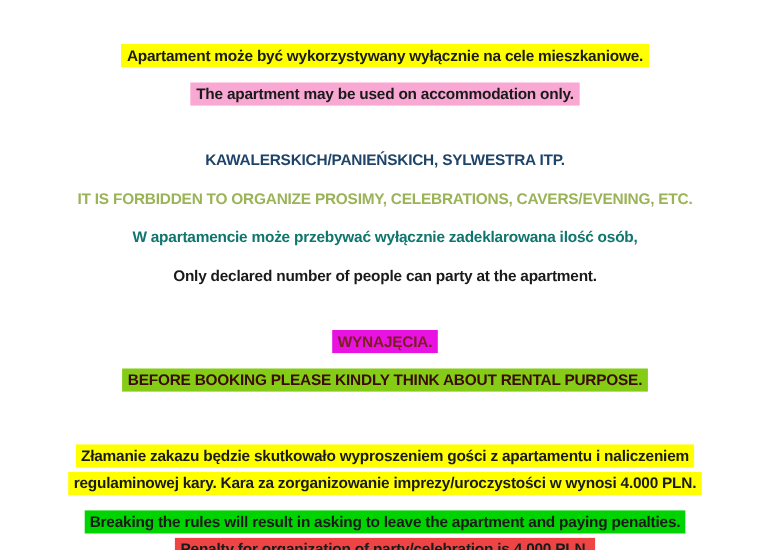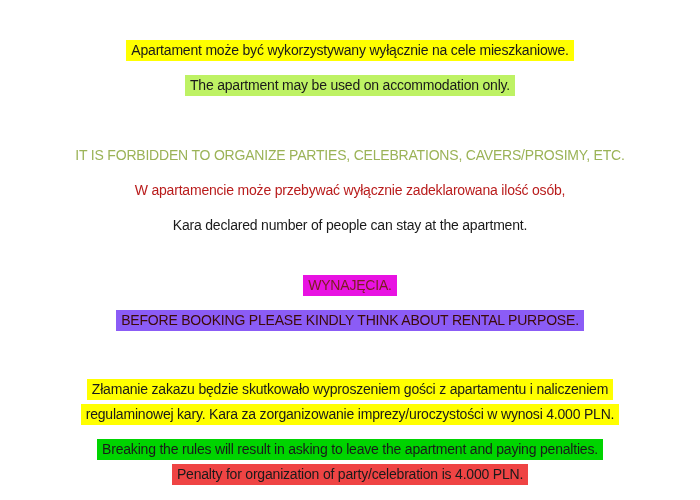--- a/index.html
+++ b/index.html
@@ -14,21 +14,21 @@
   .page {
     width: 700px;
     height: 500px;
     box-sizing: border-box;
     padding-top: 28px;
     overflow: hidden;
   }
   .para {
     margin: 10px 0 0 0;
     text-align: center;
-    font-weight: 400;
+    font-weight: 700;
     font-size: 14px;
     line-height: 25px;
     letter-spacing: -0.2px;
   }
   .line {
     display: inline-block;
     white-space: nowrap;
     padding: 1px 5px;
     line-height: 19px;
   }
@@ -36,46 +36,47 @@
 </head>
 <body>
 
 <div class="page">
 
   <p class="para">
     <span class="line" style="background-color: rgb(255, 255, 0); color: rgb(26, 26, 26);">Apartament może być wykorzystywany wyłącznie na cele mieszkaniowe.</span>
   </p>
 
   <p class="para">
-    <span class="line" style="background-color: #bef264; color: rgb(26, 26, 26);">The apartment may be used on accommodation only.</span>
+    <span class="line" style="background-color: #f9a8d4; color: rgb(26, 26, 26);">The apartment may be used on accommodation only.</span>
   </p>
 
   <p class="para">
     <br>
+    <span class="line" style="color: rgb(31, 68, 105);">KAWALERSKICH/PANIEŃSKICH, SYLWESTRA ITP.</span>
   </p>
 
   <p class="para">
-    <span class="line" style="color: rgb(155, 179, 87);">IT IS FORBIDDEN TO ORGANIZE PARTIES, CELEBRATIONS, CAVERS/PROSIMY, ETC.</span>
+    <span class="line" style="color: rgb(155, 179, 87);">IT IS FORBIDDEN TO ORGANIZE PROSIMY, CELEBRATIONS, CAVERS/EVENING, ETC.</span>
   </p>
 
   <p class="para">
-    <span class="line" style="color: #b91c1c; text-align: right;">W apartamencie może przebywać wyłącznie zadeklarowana ilość osób,</span>
+    <span class="line" style="color: #0f766e; text-align: right;">W apartamencie może przebywać wyłącznie zadeklarowana ilość osób,</span>
   </p>
 
   <p class="para">
-    <span class="line" style="color: rgb(26, 26, 26);">Kara declared number of people can stay at the apartment.</span>
+    <span class="line" style="color: rgb(26, 26, 26);">Only declared number of people can party at the apartment.</span>
   </p>
 
   <p class="para">
     <br>
     <span class="line" style="background-color: rgb(232, 18, 226); color: rgb(123, 30, 30);">WYNAJĘCIA.</span>
   </p>
 
   <p class="para">
-    <span class="line" style="background-color: #8b5cf6; color: rgb(60, 10, 8);">BEFORE BOOKING PLEASE KINDLY THINK ABOUT RENTAL PURPOSE.</span>
+    <span class="line" style="background-color: #84cc16; color: rgb(60, 10, 8);">BEFORE BOOKING PLEASE KINDLY THINK ABOUT RENTAL PURPOSE.</span>
   </p>
 
   <p class="para">
     <span class="line" style="background-color: rgb(255, 255, 0); color: rgb(26, 26, 26); margin-top: 36px;">Złamanie zakazu będzie skutkowało wyproszeniem gości z apartamentu i naliczeniem</span><br>
     <span class="line" style="background-color: rgb(255, 255, 0); color: rgb(26, 26, 26); text-align: center;">regulaminowej kary. Kara za zorganizowanie imprezy/uroczystości w wynosi 4.000 PLN.</span>
   </p>
 
   <p class="para">
     <span class="line" style="background-color: rgb(0, 212, 0); color: rgb(26, 26, 26); text-align: center;">Breaking the rules will result in asking to leave the apartment and paying penalties.</span><br>
     <span class="line" style="background-color: #ef4444; color: rgb(26, 26, 26);">Penalty for organization of party/celebration is 4.000 PLN.</span>

